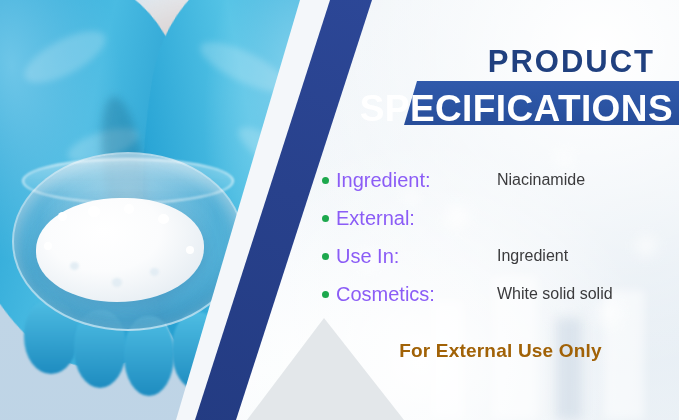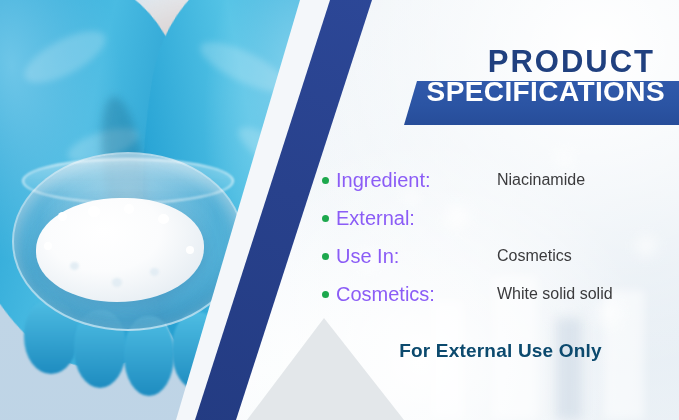--- a/index.html
+++ b/index.html
@@ -90,34 +90,34 @@
   
   #panel{position:absolute;left:0;top:0;width:679px;height:332px;}
 
   .title-product{position:absolute;right:24px;top:46px;
     font-size:31px;font-weight:bold;letter-spacing:2.0px;
     color:#20407f;line-height:1;white-space:nowrap;}
 
   .banner{position:absolute;left:404px;top:81px;width:275px;height:44px;
     background:linear-gradient(180deg,#3059ab 0%,#2b54a3 55%,#274d99 100%);
     clip-path:polygon(13px 0, 275px 0, 275px 44px, 0 44px);}
-  .banner-text{position:absolute;left:418px;top:72px;width:261px;height:40px;
-    display:flex;align-items:center;justify-content:flex-end;padding-right:14px;
+  .banner-text{position:absolute;left:418px;top:89px;width:261px;height:40px;
+    display:flex;align-items:center;justify-content:flex-end;padding-right:6px;
     box-sizing:border-box;
-    font-size:28px;font-weight:bold;letter-spacing:.4px;color:#ffffff;white-space:nowrap;}
+    font-size:37px;font-weight:bold;letter-spacing:.4px;color:#ffffff;white-space:nowrap;}
 
   .spec-list{position:absolute;left:322px;top:161px;width:357px;}
   .spec-row{position:relative;height:38px;display:flex;align-items:center;}
   .bullet{width:7px;height:7px;border-radius:50%;background:#1da84d;flex:0 0 auto;
     margin-right:7px;}
   .spec-label{font-size:20px;color:#8b5cf6;white-space:nowrap;}
   .spec-value{position:absolute;left:175px;font-size:16px;color:#3b3b3d;white-space:nowrap;}
 
   .footer-note{position:absolute;left:322px;top:340px;width:357px;
-    text-align:center;font-size:19px;font-weight:bold;color:#0c4a6e;
+    text-align:center;font-size:19px;font-weight:bold;color:#a16207;
     letter-spacing:.2px;white-space:nowrap;}
 </style>
 </head>
 <body>
 
 <div id="card">
 
   <div class="bg-base"></div>
   <div class="glassware" style="left:430px;top:300px;width:34px;height:120px;"></div>
   <div class="glassware" style="left:492px;top:276px;width:46px;height:144px;"></div>
@@ -185,21 +185,21 @@
       </div>
 
       <div class="spec-row">
         <span class="bullet"></span>
         <span class="spec-label">External:</span>
       </div>
 
       <div class="spec-row">
         <span class="bullet"></span>
         <span class="spec-label">Use In:</span>
-        <span class="spec-value">Cosmetics</span>
+        <span class="spec-value">Ingredient</span>
       </div>
 
       <div class="spec-row">
         <span class="bullet"></span>
         <span class="spec-label">Cosmetics:</span>
         <span class="spec-value">White solid solid</span>
       </div>
 
     </div>
 

